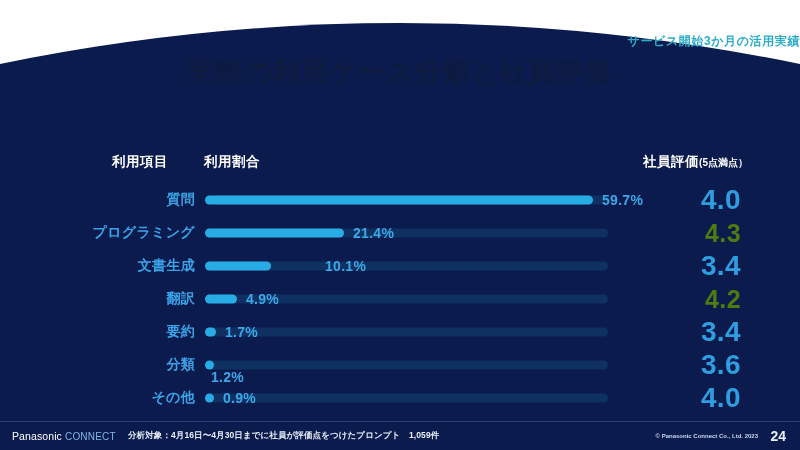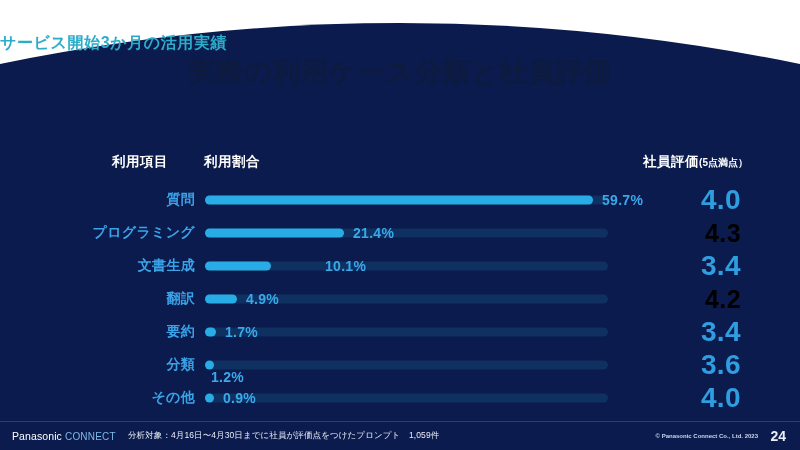--- a/index.html
+++ b/index.html
@@ -26,22 +26,22 @@
     z-index: 0;
   }
   .bg-navy svg { display: block; width: 800px; height: 450px; }
 
   
   .subtitle {
     position: absolute;
     z-index: 3;
     left: 0; right: 0;
     top: 33px;
-    text-align: left;
-    font-size: 16px;
+    text-align: right;
+    font-size: 12px;
     font-weight: bold;
     letter-spacing: 0.6px;
     color: #2dacca;
   }
   .maintitle {
     position: absolute;
     z-index: 3;
     left: 0; right: 0;
     top: 54px;
     text-align: center;
@@ -124,21 +124,21 @@
     top: 50%;
     transform: translateY(-50%);
     text-align: right;
     font-size: 28px;
     font-weight: bold;
     color: #2f9ee0;
     letter-spacing: 0.4px;
     white-space: nowrap;
   }
   .score.hl {
-    color: #000000;
+    color: #4d7c0f;
     font-size: 25px;
   }
 
   
   .footer {
     position: absolute;
     z-index: 4;
     left: 0; bottom: 0;
     width: 800px;
     height: 28px;
@@ -154,21 +154,21 @@
     white-space: nowrap;
     letter-spacing: 0.1px;
   }
   .logo .pana { color: #ffffff; }
   .logo .conn { color: #7fb8e8; font-size: 10px; letter-spacing: 0.2px; }
   .fnote {
     position: absolute;
     left: 128px; top: 50%;
     transform: translateY(-50%);
     font-size: 8.5px;
-    font-weight: normal;
+    font-weight: bold;
     color: #e9eef8;
     white-space: nowrap;
     letter-spacing: 0.1px;
   }
   .copy {
     position: absolute;
     right: 42px; top: 50%;
     transform: translateY(-50%);
     font-size: 6px;
     font-weight: bold;

